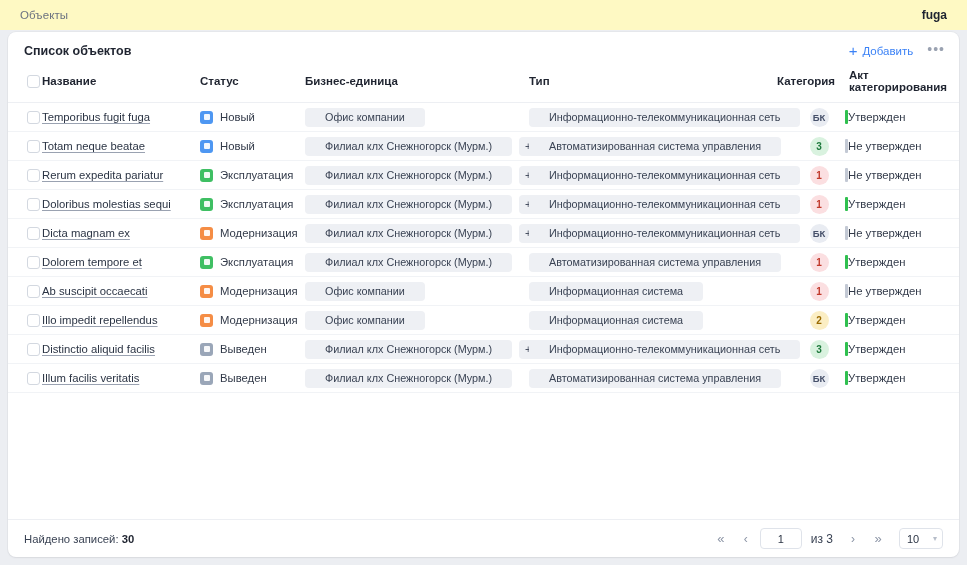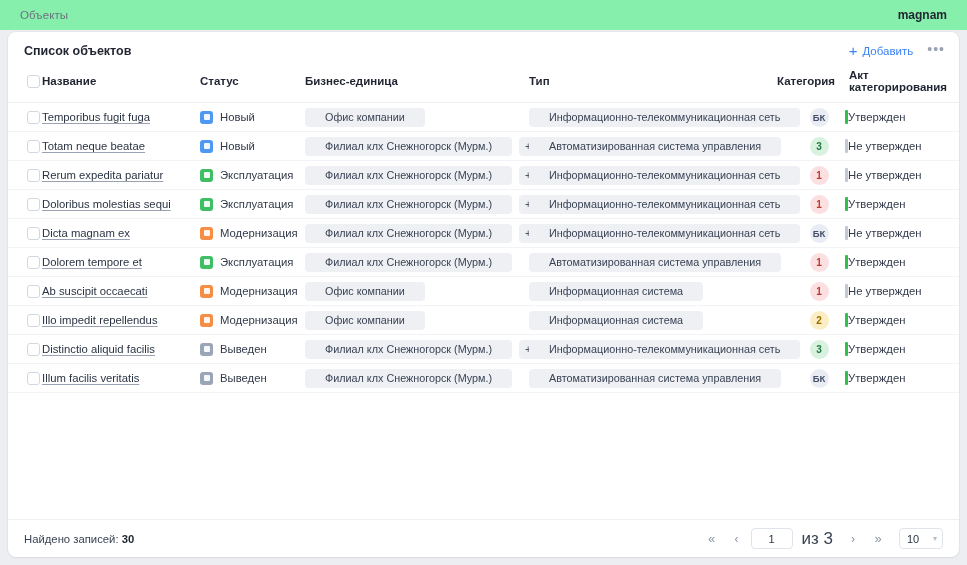--- a/index.html
+++ b/index.html
@@ -10,21 +10,21 @@
     font-family: "Liberation Sans", "DejaVu Sans", sans-serif;
     -webkit-font-smoothing: antialiased;
   }
   .app { width: 967px; height: 565px; position: relative; background: #eceef2; overflow: hidden; }
 
   
   .topbar {
     height: 30px; width: 100%;
     display: flex; align-items: center; justify-content: space-between;
     padding: 0 20px;
-    background: #86efac;
+    background: #fef9c3;
   }
   .topbar .crumb { font-size: 11.5px; color: #6b7280; letter-spacing: .1px; }
   .topbar .user { font-size: 12px; color: #1f2430; font-weight: bold; }
 
   
   .card {
     position: absolute; left: 8px; top: 32px;
     width: 951px; height: 525px;
     background: #ffffff;
     border-radius: 8px;
@@ -154,38 +154,38 @@
     width: 22px; height: 22px; display: flex; align-items: center; justify-content: center;
     color: #8c95a6; font-size: 12px; cursor: pointer; background: none; border: 0;
     font-family: inherit;
   }
   .pgbtn.dbl { font-size: 13px; }
   .page-input {
     width: 42px; height: 21px; border: 1px solid #dfe3ea; border-radius: 4px;
     font-size: 11px; color: #2b3444; text-align: center;
     background: #fff; font-family: inherit; padding: 0;
   }
-  .ofn { font-size: 17px; color: #3a4354; padding: 0 6px; white-space: nowrap; }
+  .ofn { font-size: 12px; color: #3a4354; padding: 0 6px; white-space: nowrap; }
   .per-page {
     margin-left: 7px; width: 44px; height: 21px;
     border: 1px solid #dfe3ea; border-radius: 4px; background: #fff;
     display: flex; align-items: center; justify-content: space-between;
     padding: 0 5px 0 7px; cursor: pointer;
   }
   .per-page .val { font-size: 11px; color: #2b3444; }
   .per-page .chev { color: #b6bdc9; font-size: 8px; line-height: 1; }
 </style>
 </head>
 <body>
 
 <div class="app">
 
   <div class="topbar">
     <span class="crumb">Объекты</span>
-    <span class="user">magnam</span>
+    <span class="user">fuga</span>
   </div>
 
   <div class="card">
 
     <div class="card-head">
       <span class="card-title">Список объектов</span>
       <div class="head-actions">
         <button class="add-btn">
           <span class="plus">+</span>
           <span>Добавить</span>

